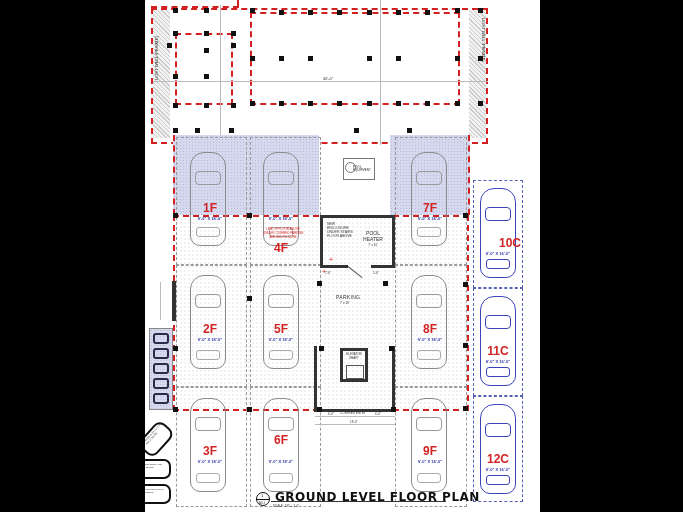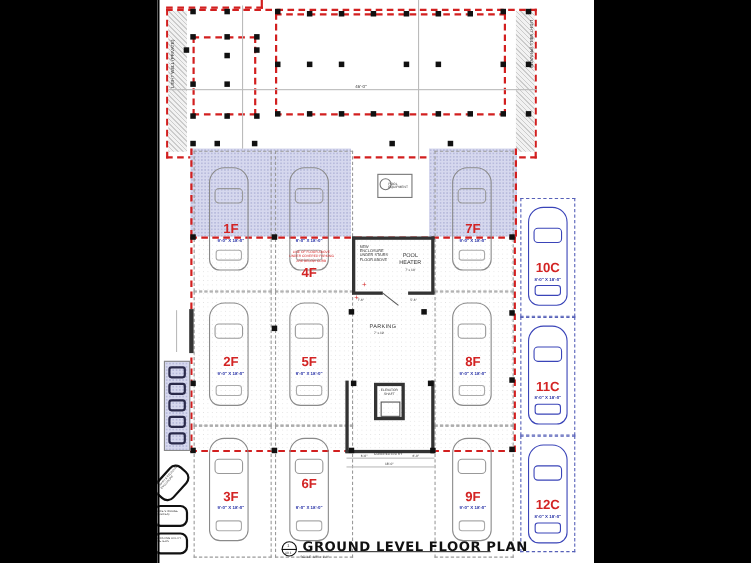--- a/index.html
+++ b/index.html
@@ -149,21 +149,21 @@
   <div class="dim" style="left:267px;top:337px;">9'-0" X 18'-0"</div>
   <div class="lbl" style="left:267px;top:444px;">9F</div>
   <div class="dim" style="left:267px;top:459px;">9'-0" X 18'-0"</div>
 
   <div class="stall-c" style="left:330px;top:180px;width:50px;height:108px;"></div>
   <div class="stall-c" style="left:330px;top:288px;width:50px;height:108px;"></div>
   <div class="stall-c" style="left:330px;top:396px;width:50px;height:106px;"></div>
   <div class="car-c" style="left:337px;top:188px;width:36px;height:90px;"></div>
   <div class="car-c" style="left:337px;top:296px;width:36px;height:90px;"></div>
   <div class="car-c" style="left:337px;top:404px;width:36px;height:90px;"></div>
-  <div class="lbl" style="left:335px;top:236px;">10C</div>
+  <div class="lbl" style="left:347px;top:236px;">10C</div>
   <div class="dim" style="left:335px;top:251px;">8'-0" X 16'-0"</div>
   <div class="lbl" style="left:335px;top:344px;">11C</div>
   <div class="dim" style="left:335px;top:359px;">8'-0" X 16'-0"</div>
   <div class="lbl" style="left:335px;top:452px;">12C</div>
   <div class="dim" style="left:335px;top:467px;">8'-0" X 16'-0"</div>
 
   <div class="wall" style="left:177px;top:215px;width:75px;height:3px;"></div>
   <div class="wall" style="left:177px;top:215px;width:3px;height:52px;"></div>
   <div class="wall" style="left:249px;top:215px;width:3px;height:52px;"></div>
   <div class="wall" style="left:177px;top:265px;width:28px;height:3px;"></div>

